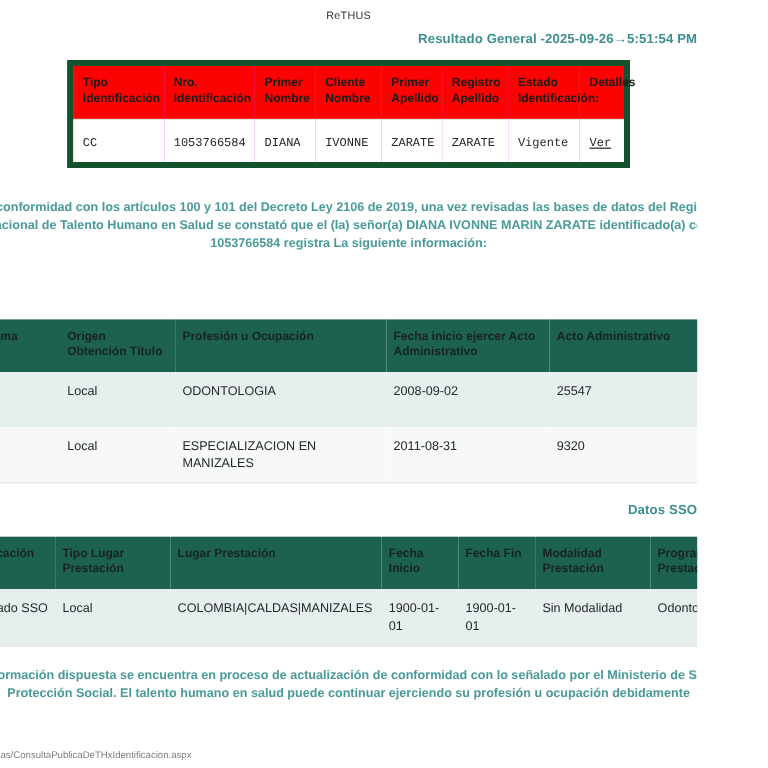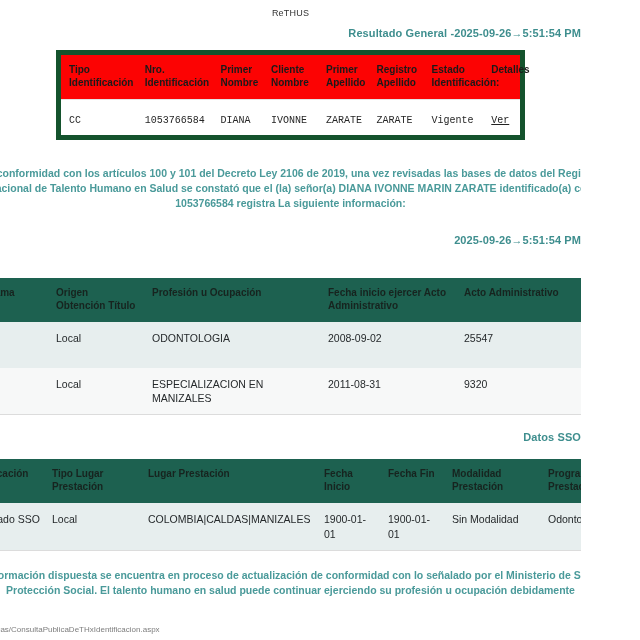--- a/index.html
+++ b/index.html
@@ -188,21 +188,20 @@
   </div>
 
   <div style="height:26px"></div>
 
   <div class="para-teal">De conformidad con los artículos 100 y 101 del Decreto Ley 2106 de 2019, una vez revisadas las bases de datos del Registro
 Nacional de Talento Humano en Salud se constató que el (la) señor(a) DIANA IVONNE MARIN ZARATE identificado(a) con
 1053766584 registra La siguiente información:</div>
 
   <div style="height:22px"></div>
 
-  <div class="heading-teal">2025-09-26→5:51:54 PM</div>
 
   <div style="height:20px"></div>
 
 
   <div style="height:12px"></div>
 
   <div class="wide-clip">
     <div class="wide-inner acad">
       <table class="green">
         <colgroup>

